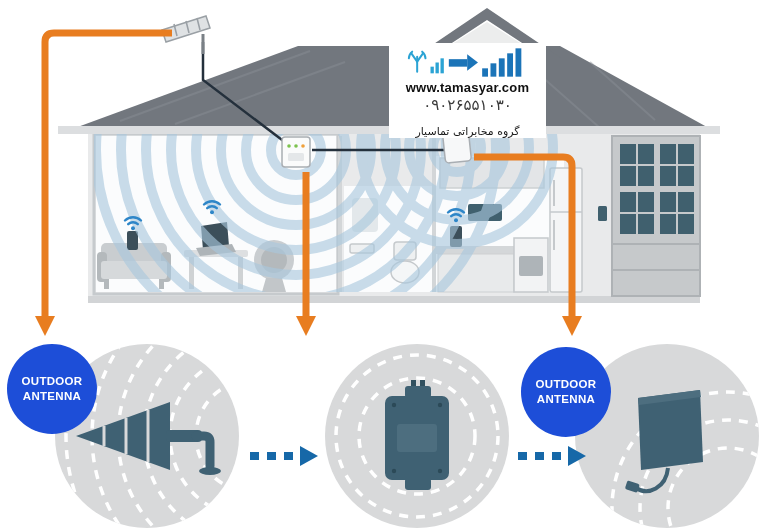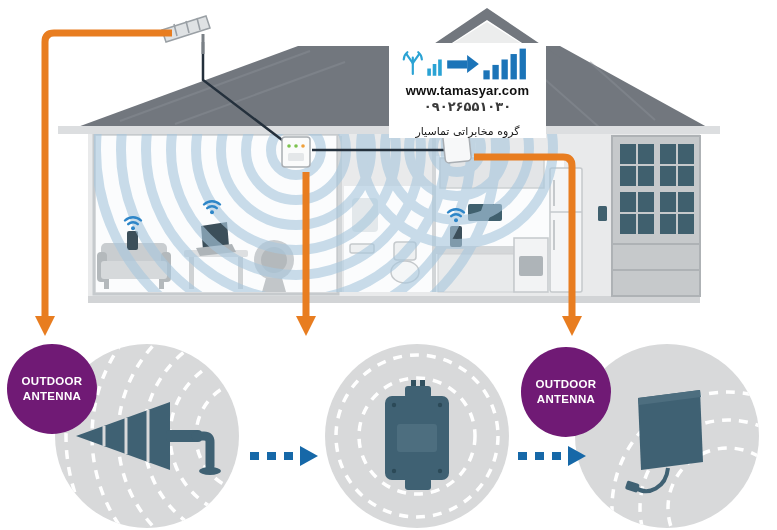--- a/index.html
+++ b/index.html
@@ -8,28 +8,28 @@
   .canvas { position:relative; width:777px; height:530px; background:#ffffff; overflow:hidden; }
   .scene { position:absolute; left:0; top:0; width:777px; height:530px; }
 
   .logo-box {
     position:absolute; left:389px; top:43px; width:157px; height:95px;
     background:#ffffff; z-index:5; display:flex; flex-direction:column;
     align-items:center; justify-content:flex-start; padding-top:2px;
   }
   .logo-row { width:150px; height:40px; }
   .logo-site { font-size:13px; font-weight:bold; color:#101010; letter-spacing:.2px; }
-  .logo-phone { font-size:13px; font-weight:bold; color:#3a3a3a; letter-spacing:1.5px;
+  .logo-phone { font-size:15px; font-weight:normal; color:#3a3a3a; letter-spacing:1.5px;
     font-family:"DejaVu Sans", sans-serif; margin-top:1px; }
   .logo-tagline { font-size:11px; color:#1a1a1a; direction:rtl;
     font-family:"DejaVu Sans", sans-serif; margin-top:11px; }
 
   .step-label {
     position:absolute; width:90px; height:90px; border-radius:50%;
-    background:#701a75; color:#ffffff; font-weight:bold; font-size:11.5px;
+    background:#1d4ed8; color:#ffffff; font-weight:bold; font-size:11.5px;
     letter-spacing:.3px; line-height:1.3; text-align:center;
     display:flex; flex-direction:column; align-items:center; justify-content:center;
     z-index:4;
   }
   .step-label-1 { left:7px;   top:344px; }
   .step-label-2 { left:267px; top:347px; }
   .step-label-3 { left:521px; top:347px; }
 </style>
 </head>
 <body>

